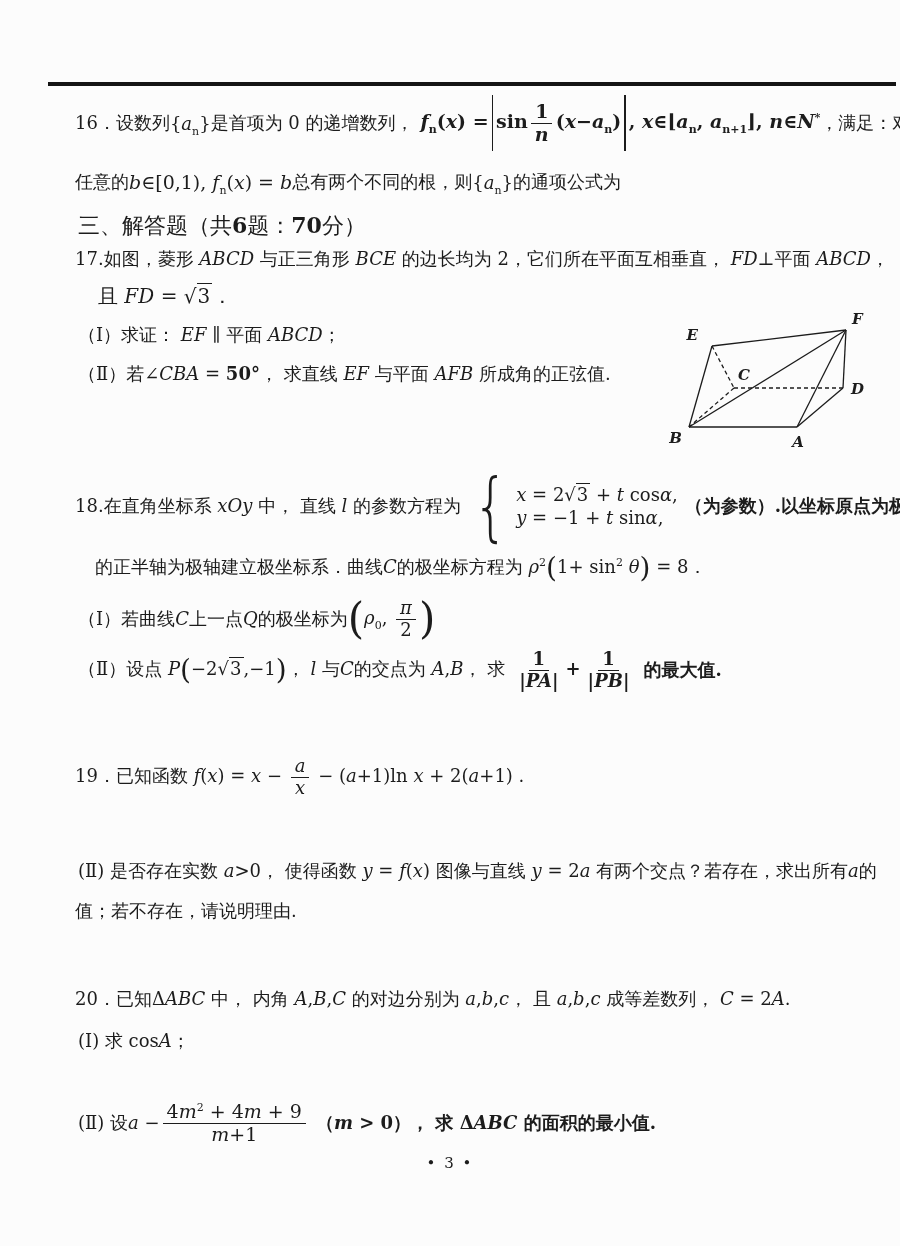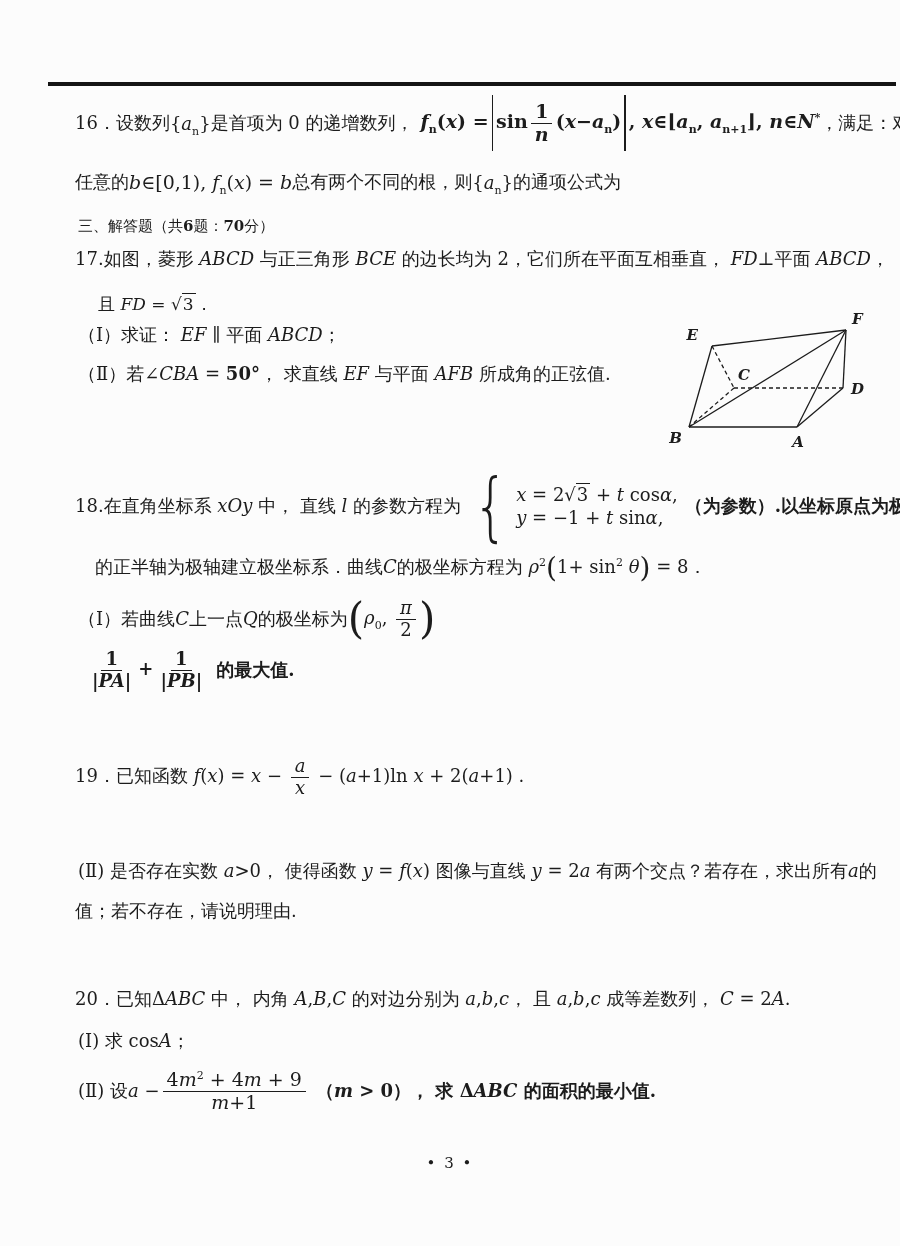--- a/index.html
+++ b/index.html
@@ -45,28 +45,28 @@
       <span>，满足：对于</span>
   </div>
   <div class="row" style="left:75px;top:162px;height:40px;">
     <span>任意的</span>
       <span style="font-size:19px"><i>b</i>∈[0,1), <i>f</i><sub>n</sub>(<i>x</i>) = <i>b</i></span>
       <span>总有两个不同的根，则</span>
       <span>{<i>a</i><sub>n</sub>}</span>
       <span>的通项公式为</span>
   </div>
 
-  <div class="row" style="left:78px;top:212px;height:28px;font-size:15px;">
+  <div class="row" style="left:78px;top:212px;height:28px;font-size:22px;">
     <span>三、解答题（共<b>6</b>题：<b>70</b>分）</span>
   </div>
 
   <div class="row" style="left:75px;top:245px;height:28px;">
     <span>17.如图，菱形 <i>ABCD</i> 与正三角形 <i>BCE</i> 的边长均为 2，它们所在平面互相垂直， <i>FD</i>⊥平面 <i>ABCD</i>，</span>
   </div>
-  <div class="row" style="left:98px;top:286px;height:36px;font-size:17px;">
+  <div class="row" style="left:98px;top:278px;height:36px;font-size:20px;">
     <span>且 <i>FD</i> = <span class="sqrt">√<span class="rad">3</span></span>．</span>
   </div>
   <div class="row" style="left:78px;top:320px;height:30px;">
     <span>（Ⅰ）求证： <i>EF</i> ∥ 平面 <i>ABCD</i>；</span>
   </div>
   <div class="row" style="left:78px;top:358px;height:32px;">
     <span>（Ⅱ）若∠<i>CBA</i> = <b>50°</b>， 求直线 <i>EF</i> 与平面 <i>AFB</i> 所成角的正弦值.</span>
   </div>
 
   <svg style="position:absolute;left:660px;top:296px;" width="240" height="162" viewBox="0 0 240 162">
@@ -105,20 +105,21 @@
     <span>的正半轴为极轴建立极坐标系．曲线<i>C</i>的极坐标方程为 <i>ρ</i><sup>2</sup><span class="bp">(</span>1+ sin<sup>2</sup> <i>θ</i><span class="bp">)</span> = 8．</span>
   </div>
   <div class="row" style="left:78px;top:592px;height:54px;">
     <span>（Ⅰ）若曲线<i>C</i>上一点<i>Q</i>的极坐标为</span>
       <span><span class="bp2">(</span><i>ρ</i><sub>0</sub>, <span class="frac">
           <span class="num"><i>π</i></span>
           <span class="den">2</span>
         </span><span class="bp2">)</span></span>
   </div>
   <div class="row" style="left:78px;top:644px;height:52px;">
+    <span>（Ⅱ）设点 <i>P</i><span class="bp">(</span>−2<span class="sqrt">√<span class="rad">3</span></span>,−1<span class="bp">)</span>， <i>l</i> 与<i>C</i>的交点为 <i>A</i>,<i>B</i>， 求</span>
       <span class="gap"><span class="frac">
           <span class="num">1</span>
           <span class="den">|<i>PA</i>|</span>
         </span>+<span class="frac">
           <span class="num">1</span>
           <span class="den">|<i>PB</i>|</span>
         </span></span>
       <span class="gap">的最大值.</span>
   </div>
 
@@ -134,21 +135,21 @@
   <div class="row" style="left:75px;top:896px;height:30px;">
     <span>值；若不存在，请说明理由.</span>
   </div>
 
   <div class="row" style="left:75px;top:984px;height:30px;">
     <span>20．已知Δ<i>ABC</i> 中， 内角 <i>A</i>,<i>B</i>,<i>C</i> 的对边分别为 <i>a</i>,<i>b</i>,<i>c</i>， 且 <i>a</i>,<i>b</i>,<i>c</i> 成等差数列， <i>C</i> = 2<i>A</i>.</span>
   </div>
   <div class="row" style="left:78px;top:1024px;height:34px;">
     <span>(Ⅰ) 求 cos<i>A</i>；</span>
   </div>
-  <div class="row" style="left:78px;top:1056px;height:70px;">
+  <div class="row" style="left:78px;top:1088px;height:70px;">
     <span>(Ⅱ) 设<i>a</i> −</span>
       <span style="font-size:19px"><span class="frac">
           <span class="num">4<i>m</i><sup>2</sup> + 4<i>m</i> + 9</span>
           <span class="den"><i>m</i>+1</span>
         </span></span>
       <span class="gap">（<i>m</i> &gt; 0）， 求 Δ<i>ABC</i> 的面积的最小值.</span>
   </div>
 
   <div class="footer" style="top:1154px;">• 3 •</div>
 

